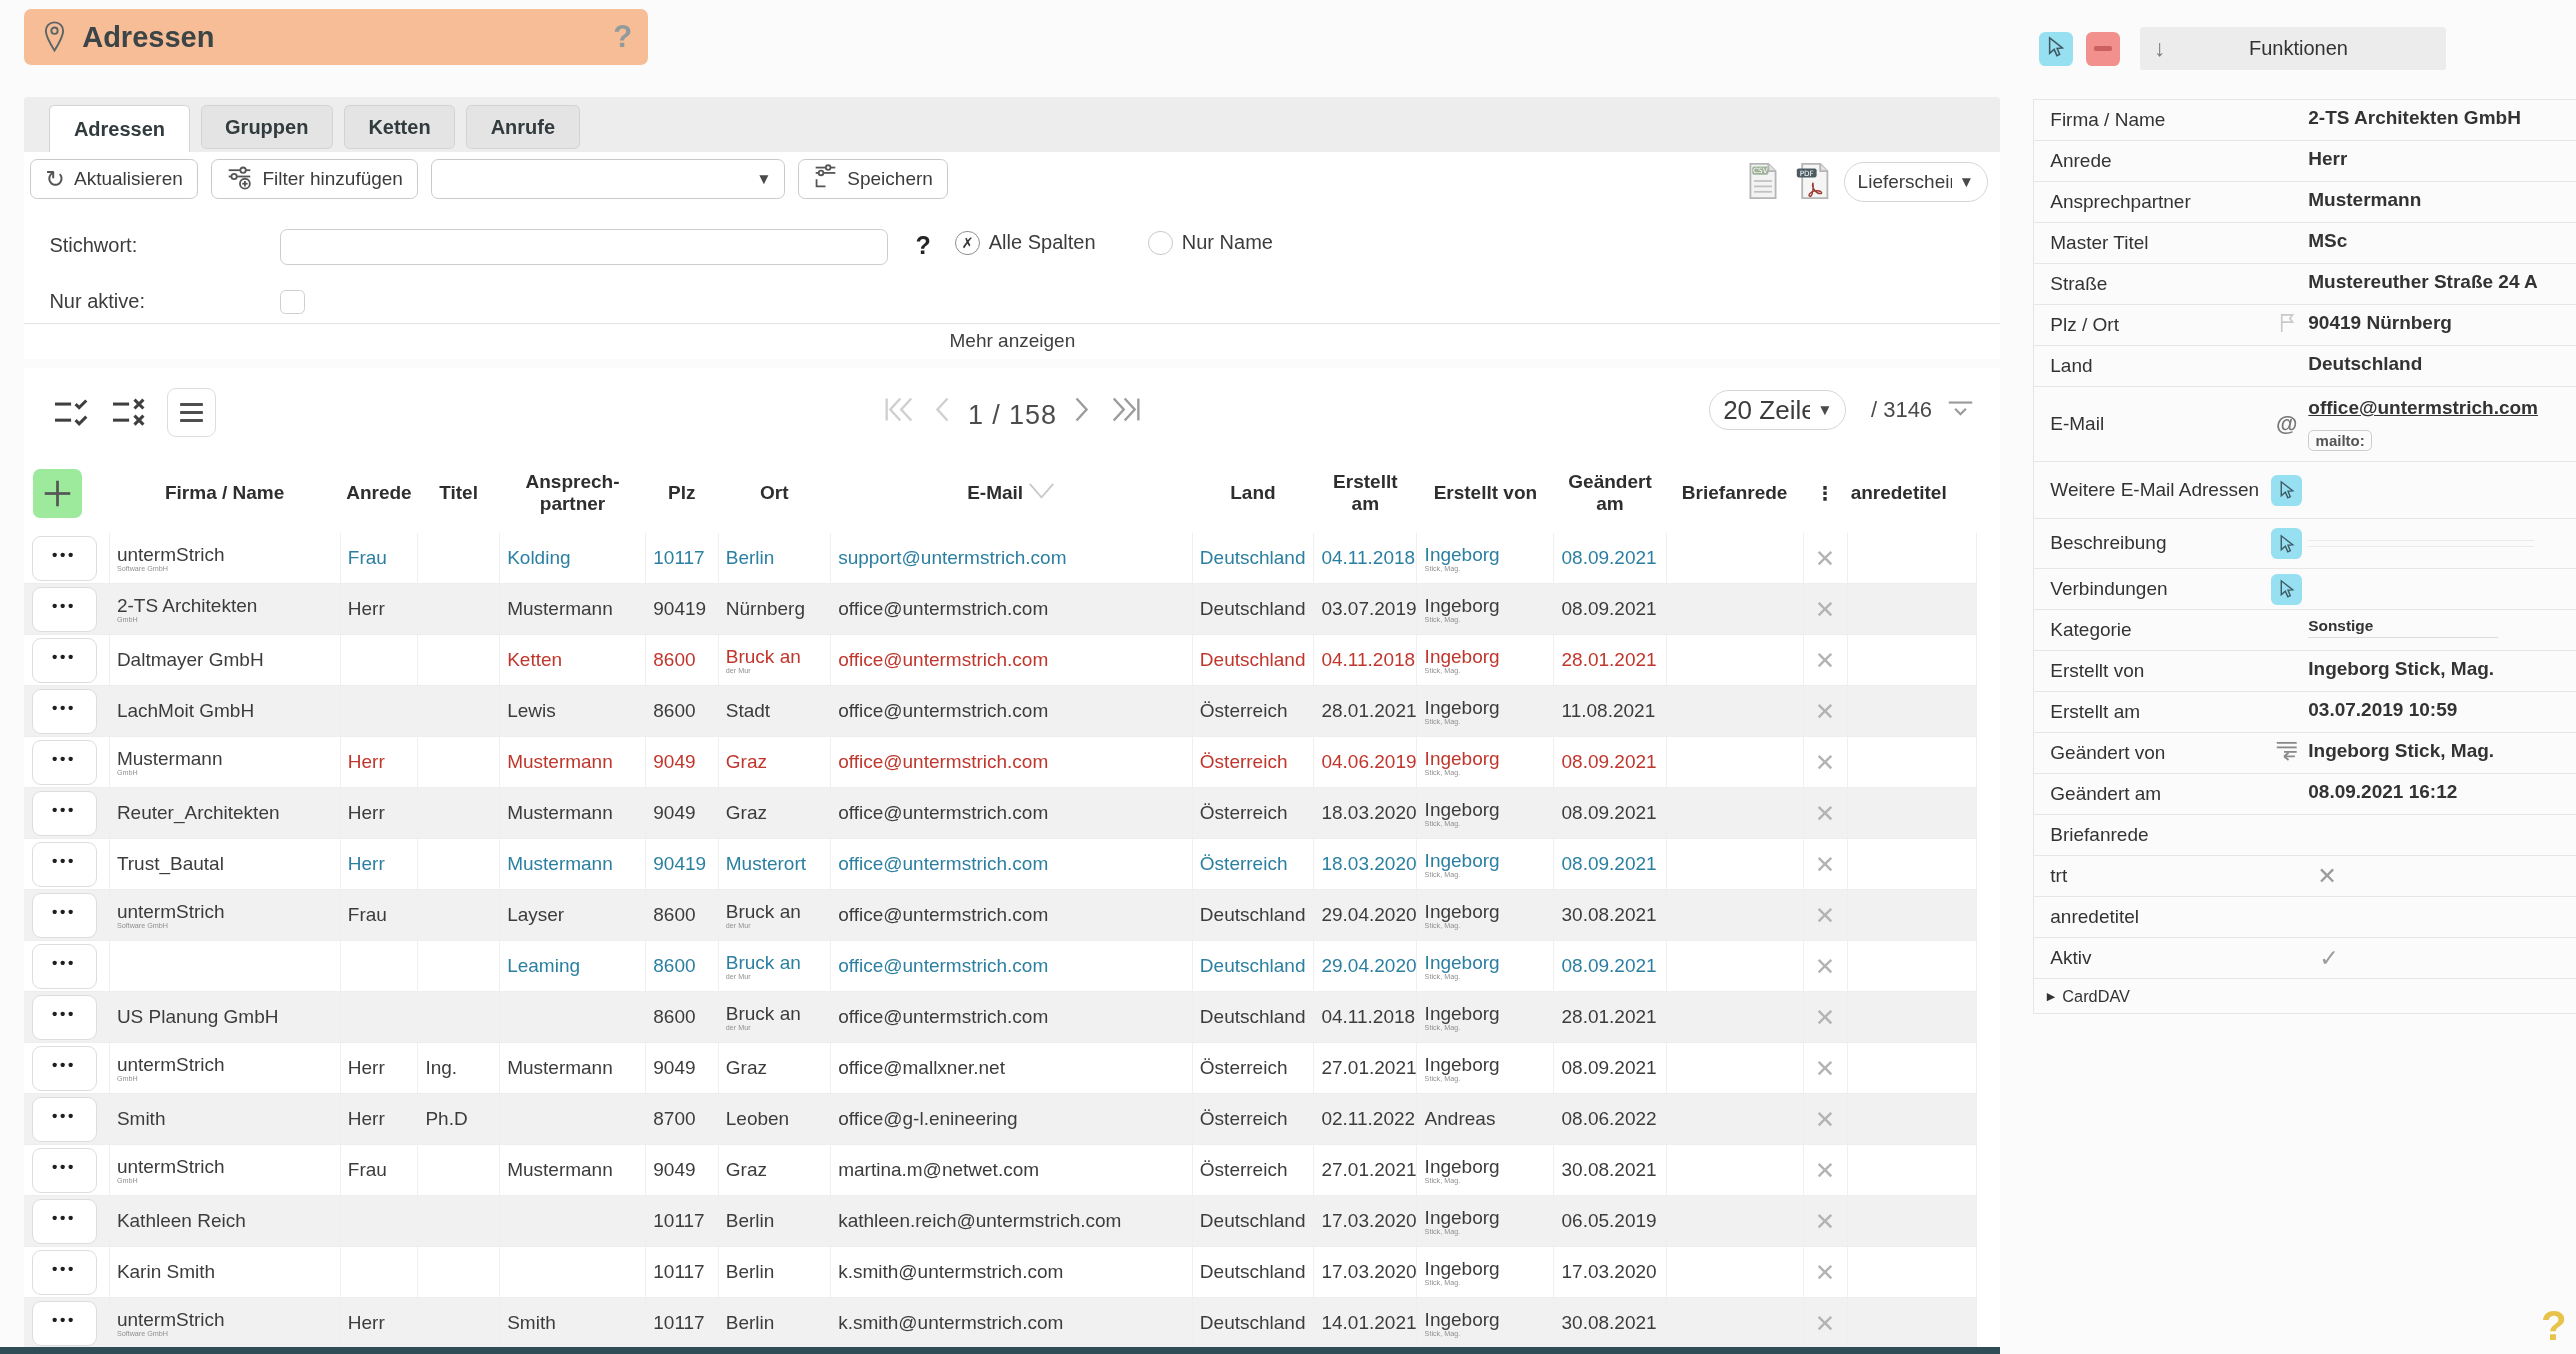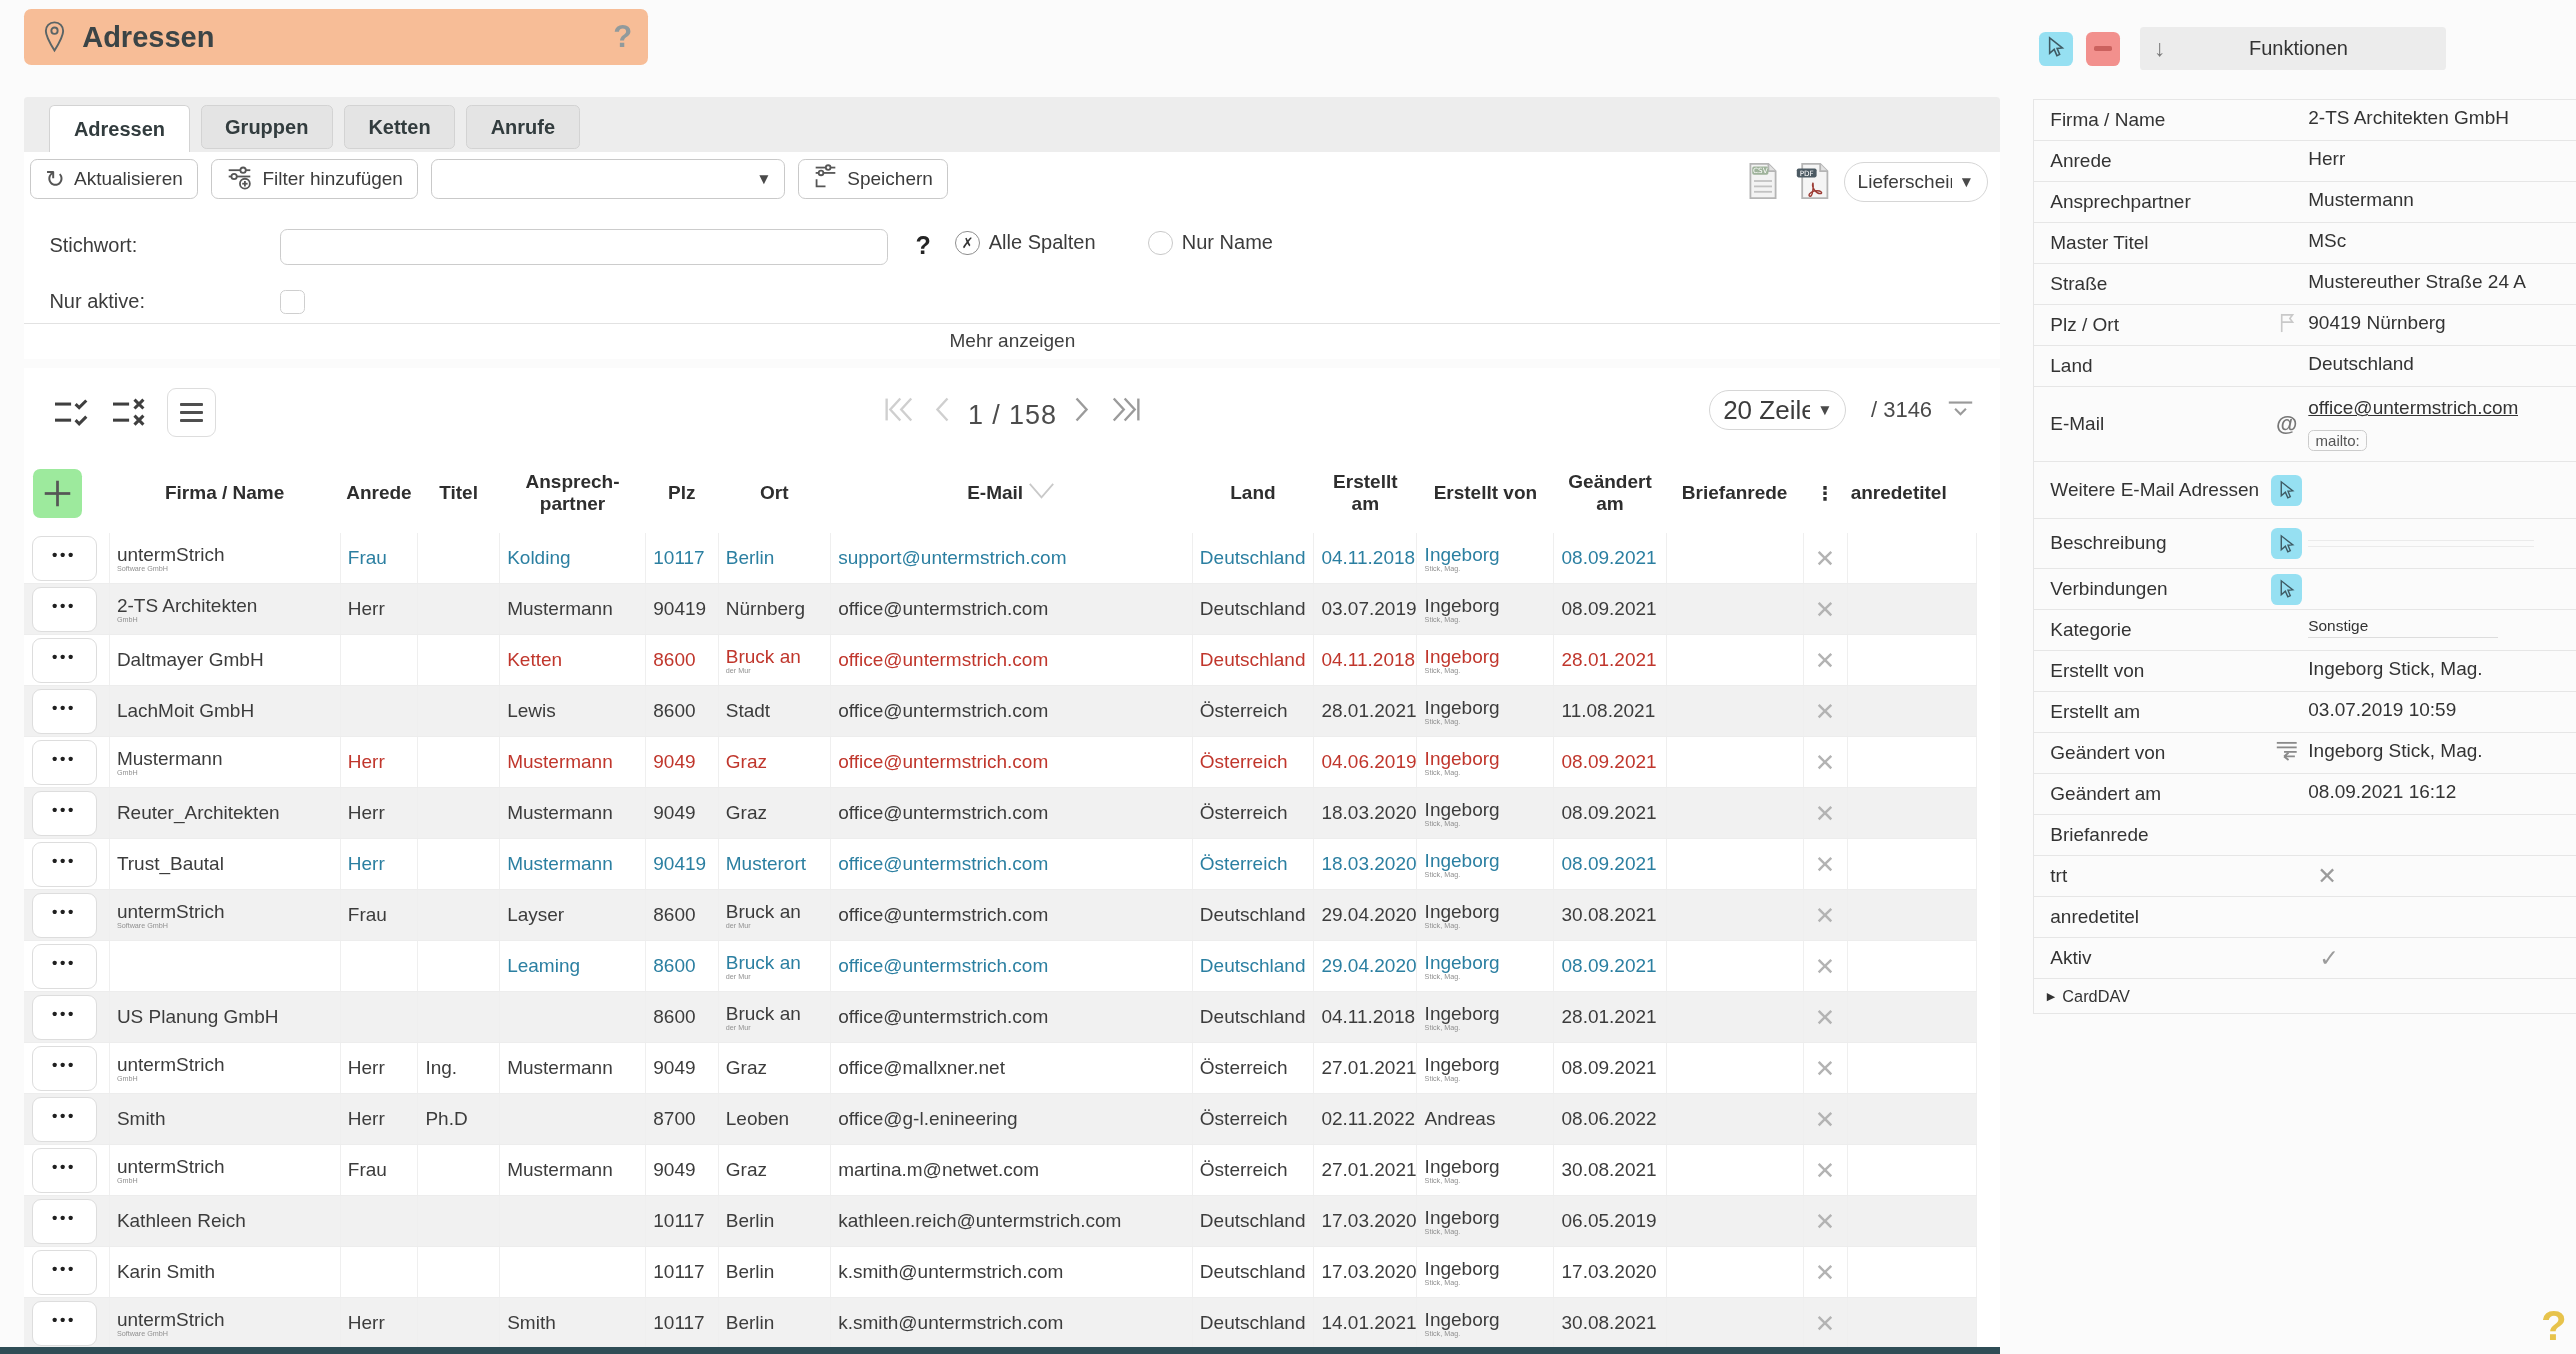--- a/index.html
+++ b/index.html
@@ -89,21 +89,21 @@
   .funkbtn .fa{font-size:23.5px;color:#7a7a7a;}
   .funkbtn .fl{flex:1;text-align:center;font-size:20px;color:#333;font-family:inherit;}
   .detail{position:absolute;left:2033px;top:99px;width:543px;border-top:0.9px solid #e6e6e6;
           border-left:0.9px solid #e6e6e6;box-sizing:border-box;}
   .drow{display:flex;align-items:center;min-height:40px;border-bottom:0.9px solid #e6e6e6;font-size:19px;color:#333;}
   .drow.tall-xl{min-height:74px;}
   .drow.tall-lg{min-height:56px;}
   .drow.tall-md{min-height:49px;}
   .dlabel{width:215px;padding-left:16.3px;line-height:1.2;flex-shrink:0;}
   .dicon{width:43px;display:flex;justify-content:center;align-items:center;flex-shrink:0;}
-  .dvalue{flex:1;min-width:0;padding-right:5px;}
+  .dvalue{flex:1;min-width:0;padding-right:5px;font-weight:bold;}
   .dval{display:inline-block;max-width:100%;overflow:hidden;white-space:nowrap;}
   .dval.small{font-size:15.4px;border-bottom:0.9px solid #ddd;min-width:190px;padding-bottom:2.7px;}
   .dval.link{color:#333;text-decoration:underline;cursor:pointer;}
   .badge{display:inline-block;margin-top:5.4px;font-size:15px;color:#555;border:0.9px solid #ccc;
          border-radius:5.4px;padding:0.9px 6.3px;cursor:pointer;}
   .markx{color:#9b9b9b;font-size:23.5px;margin-left:9px;}
   .markc{color:#9b9b9b;font-size:23.5px;margin-left:11px;}
   .aticon{font-size:22px;font-weight:700;color:#777;}
   .cursorbtn{width:31px;height:31px;background:#96e0f2;border:none;border-radius:6.3px;cursor:pointer;
              display:flex;align-items:center;justify-content:center;}

